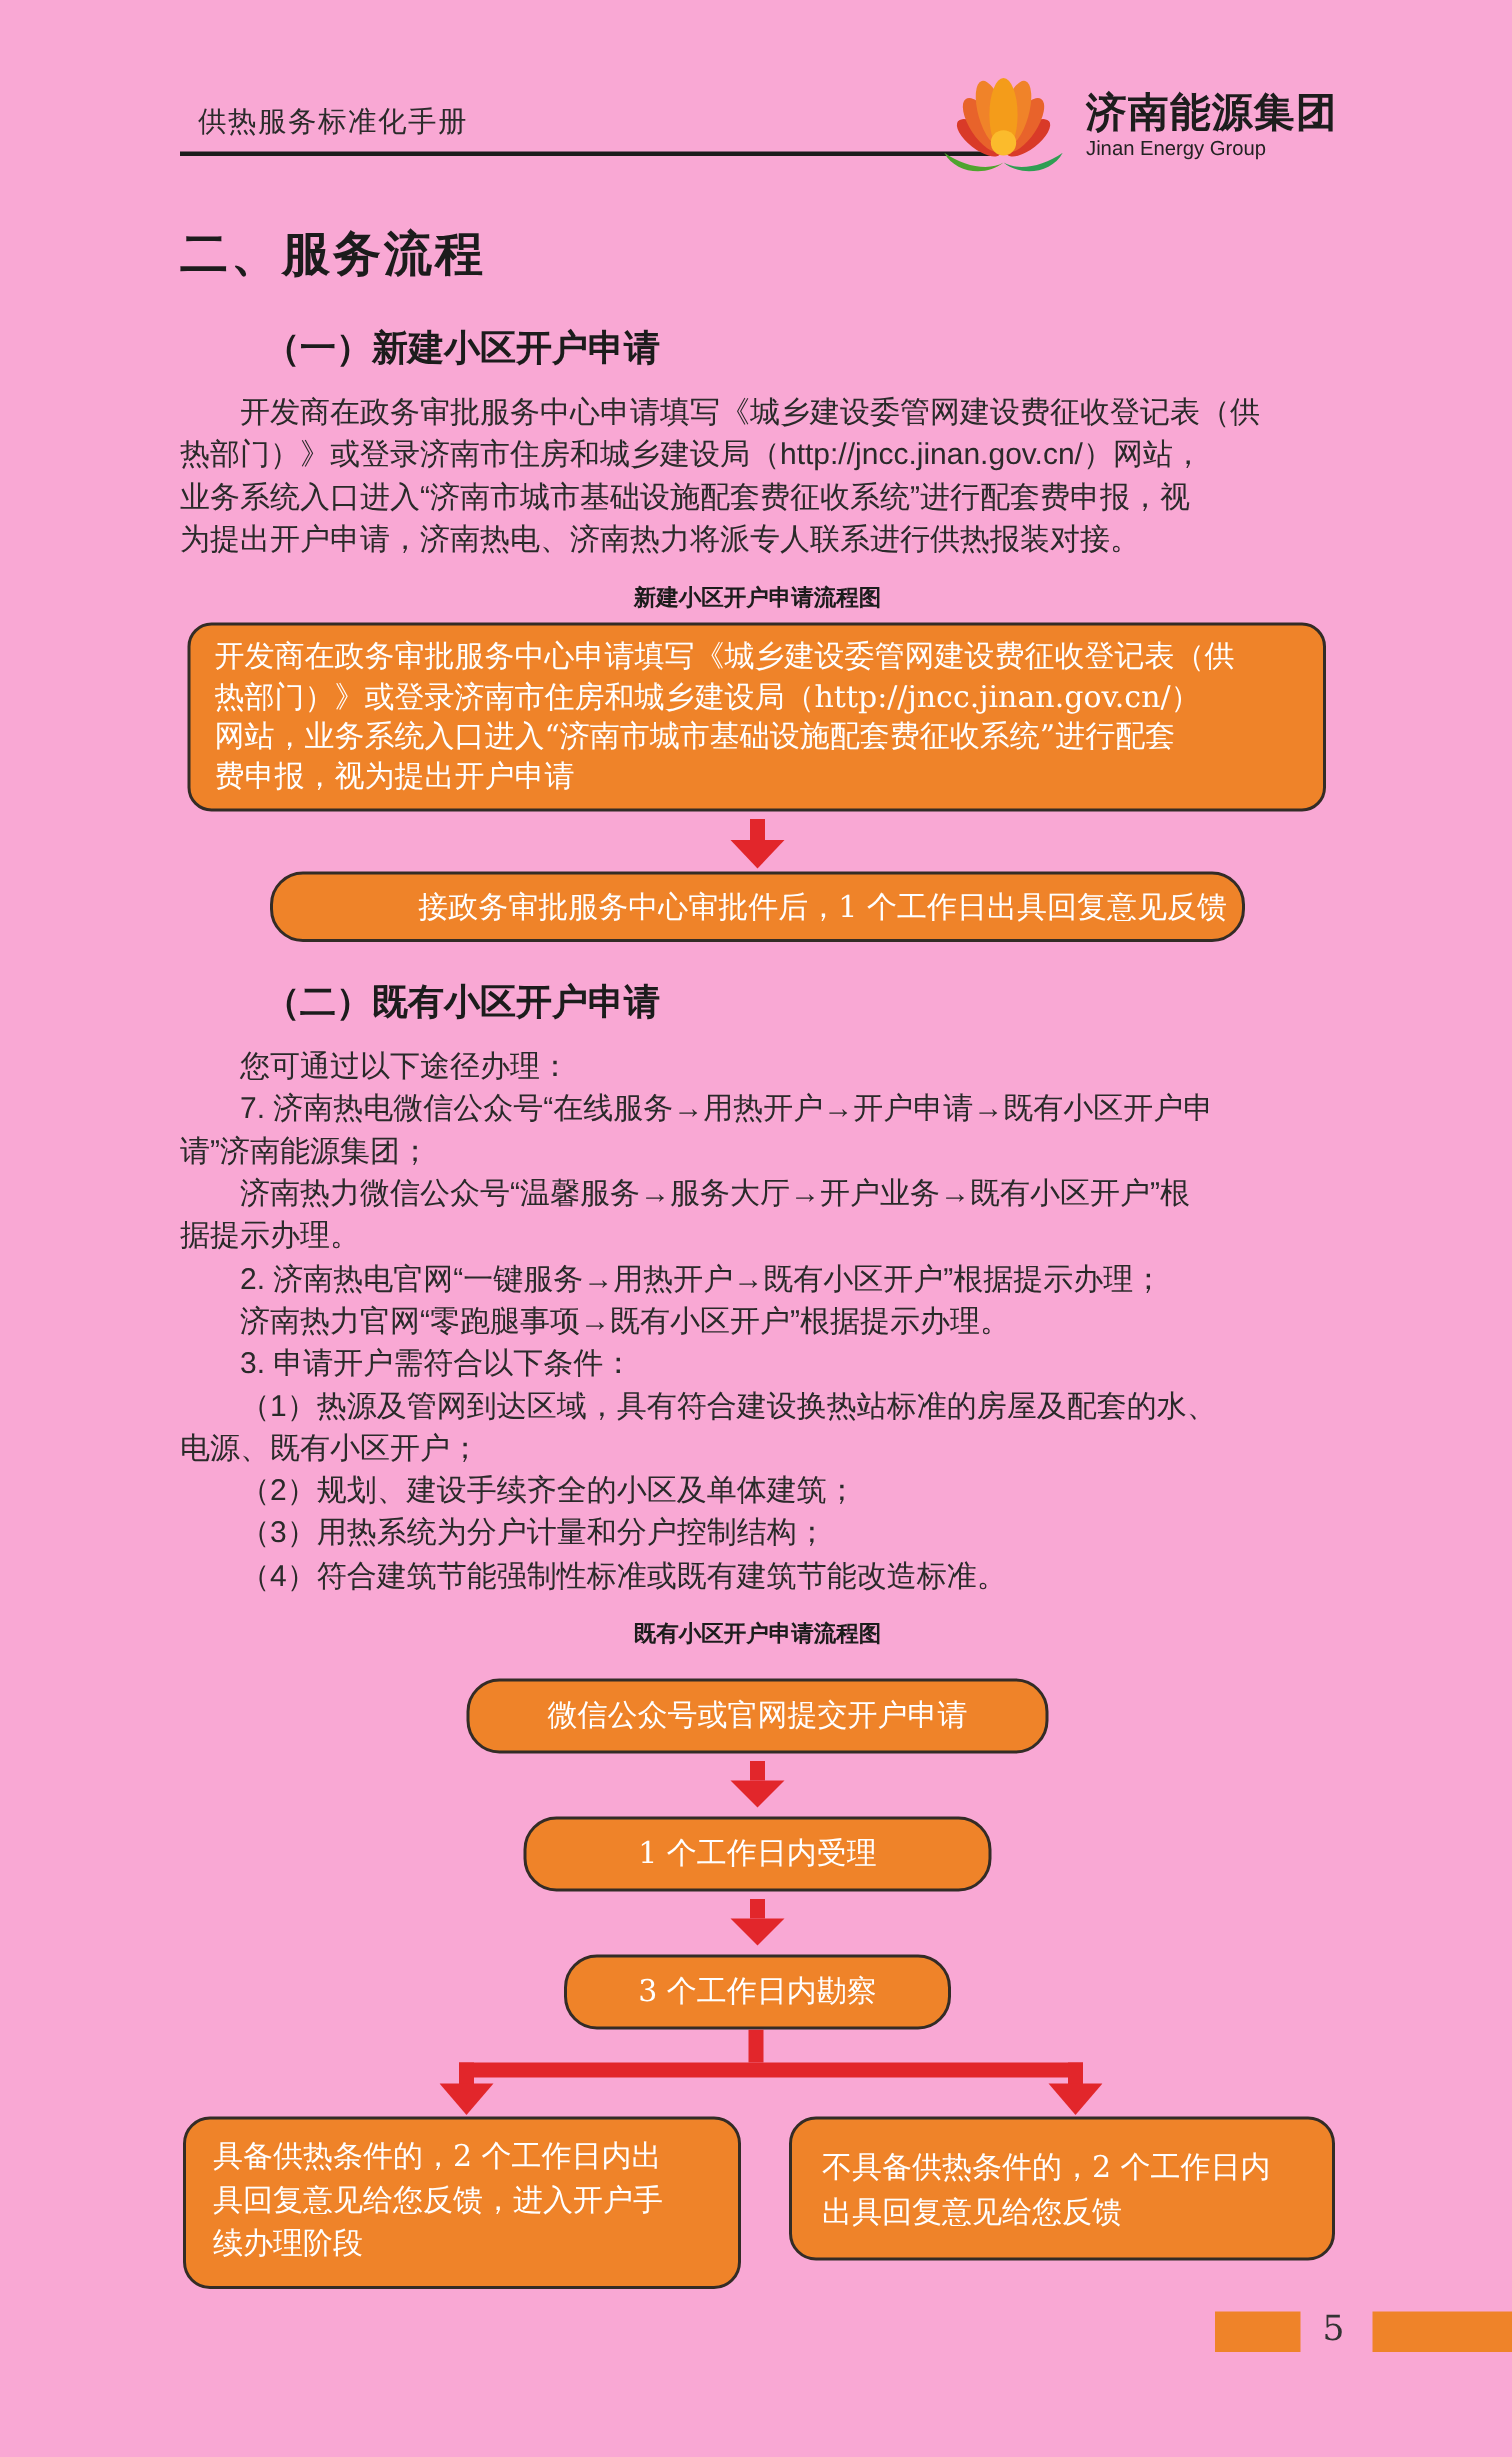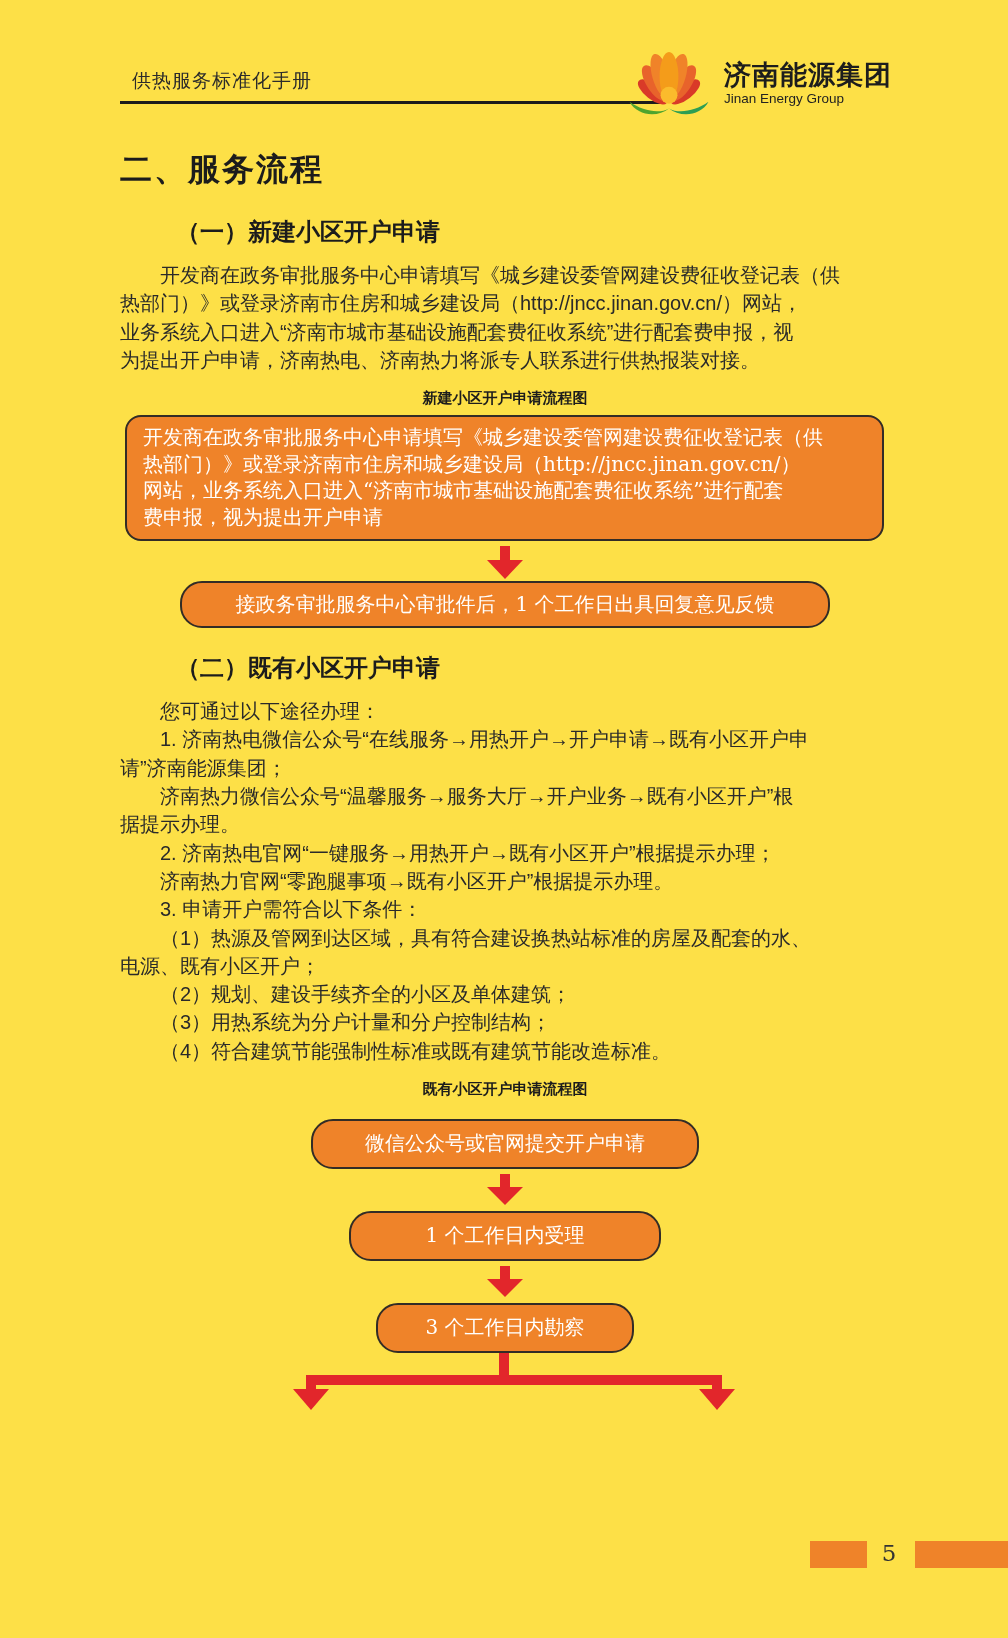--- a/index.html
+++ b/index.html
@@ -1,19 +1,19 @@
 <!DOCTYPE html>
 <html><head>
 <meta charset="utf-8">
 <style>
   html,body{margin:0;padding:0;background:#ffffff;}
   .page{
     position:relative;
     width:1008px;height:1638px;
-    background:#fde047;
+    background:#f9a8d4;
     font-family:"Liberation Sans",sans-serif;
     color:#262626;
     overflow:hidden;
   }
   .content{padding:0 118px 0 120px;}
 
   
   .header{position:relative;height:104px;}
   .doc-title{position:absolute;left:12px;bottom:10px;font-size:19px;color:#2b2b2b;letter-spacing:1px;}
   .header-rule{position:absolute;left:0;bottom:0;width:542px;height:3px;background:#1c1c1c;}
@@ -45,21 +45,21 @@
   .box-wide{
     margin:7px 6px 0 5px;
     border-radius:16px;
     padding:7px 16px 9px 16px;
     font-size:20px;line-height:26.5px;
   }
   .box-reply{
     width:650px;margin:1px auto 0 auto;
     border-radius:22px;
     padding:8px 10px;
-    font-size:20px;text-align:center;
+    font-size:20px;text-align:right;
   }
   
   .arrow{display:block;margin:5px auto 0 auto;}
   .flow2{display:flex;flex-direction:column;align-items:center;margin-top:20px;}
   .step{
     border-radius:22px;text-align:center;
     font-size:20px;padding:9px 10px 10px 10px;
   }
   .step1{width:388px;}
   .step2{width:312px;margin-top:5px;}
@@ -160,21 +160,21 @@
       <polygon points="1,14 37,14 19,33" fill="#E2262B"></polygon>
     </svg>
 
     <div class="obox box-reply">
       <div class="obox-text">接政务审批服务中心审批件后，1 个工作日出具回复意见反馈</div>
     </div>
 
     <div class="h2">（二）既有小区开户申请</div>
     <div class="para">
         <div class="tline">　　您可通过以下途径办理：</div>
-        <div class="tline">　　1. 济南热电微信公众号“在线服务→用热开户→开户申请→既有小区开户申</div>
+        <div class="tline">　　7. 济南热电微信公众号“在线服务→用热开户→开户申请→既有小区开户申</div>
         <div class="tline">请”济南能源集团；</div>
         <div class="tline">　　济南热力微信公众号“温馨服务→服务大厅→开户业务→既有小区开户”根</div>
         <div class="tline">据提示办理。</div>
         <div class="tline">　　2. 济南热电官网“一键服务→用热开户→既有小区开户”根据提示办理；</div>
         <div class="tline">　　济南热力官网“零跑腿事项→既有小区开户”根据提示办理。</div>
         <div class="tline">　　3. 申请开户需符合以下条件：</div>
         <div class="tline">　　（1）热源及管网到达区域，具有符合建设换热站标准的房屋及配套的水、</div>
         <div class="tline">电源、既有小区开户；</div>
         <div class="tline">　　（2）规划、建设手续齐全的小区及单体建筑；</div>
         <div class="tline">　　（3）用热系统为分户计量和分户控制结构；</div>
@@ -203,20 +203,31 @@
 
       <svg class="branch" width="442" height="58" viewBox="0 0 442 58">
         <rect x="206" y="0" width="10" height="22" fill="#E2262B"></rect>
         <rect x="13" y="22" width="416" height="10" fill="#E2262B"></rect>
         <rect x="13" y="22" width="10" height="15" fill="#E2262B"></rect>
         <rect x="419" y="22" width="10" height="15" fill="#E2262B"></rect>
         <polygon points="0,36 36,36 18,57" fill="#E2262B"></polygon>
         <polygon points="406,36 442,36 424,57" fill="#E2262B"></polygon>
       </svg>
 
+      <div class="bottom-row">
+        <div class="obox box-left">
+          <div class="obox-text">具备供热条件的，2 个工作日内出
+具回复意见给您反馈，进入开户手
+续办理阶段</div>
+        </div>
+        <div class="obox box-right">
+          <div class="obox-text">不具备供热条件的，2 个工作日内
+出具回复意见给您反馈</div>
+        </div>
+      </div>
     </div>
 
   </div>
 
   <div class="footer-block fb1"></div>
   <div class="page-num">5</div>
   <div class="footer-block fb2"></div>
 </div>
 
 </body></html>

